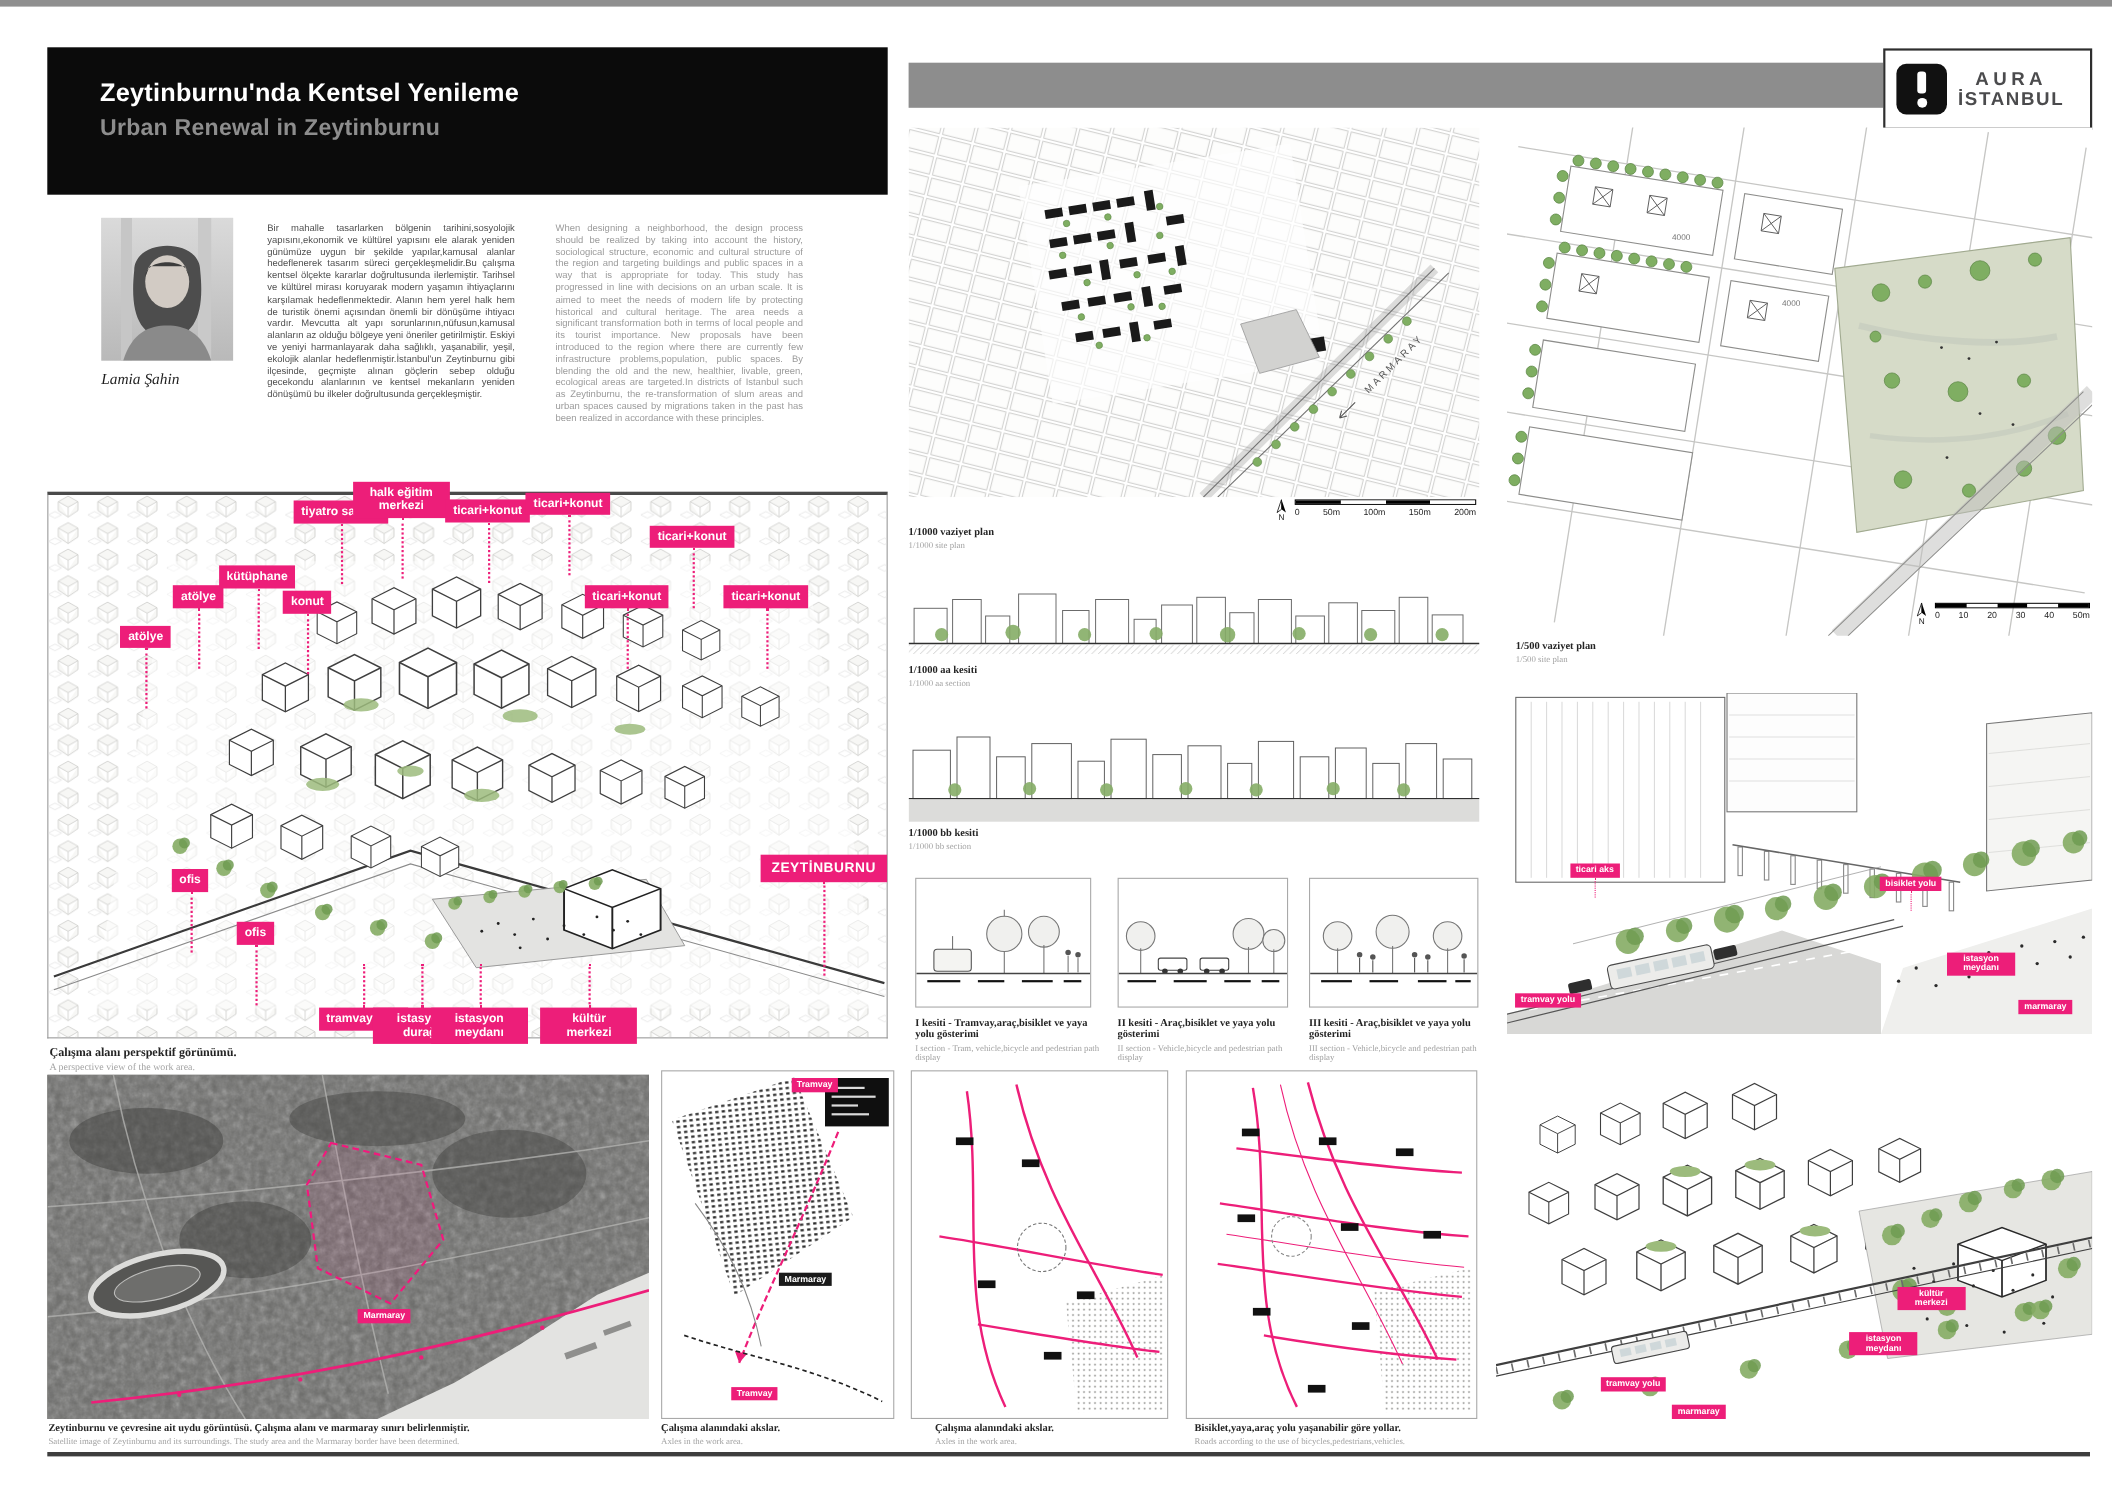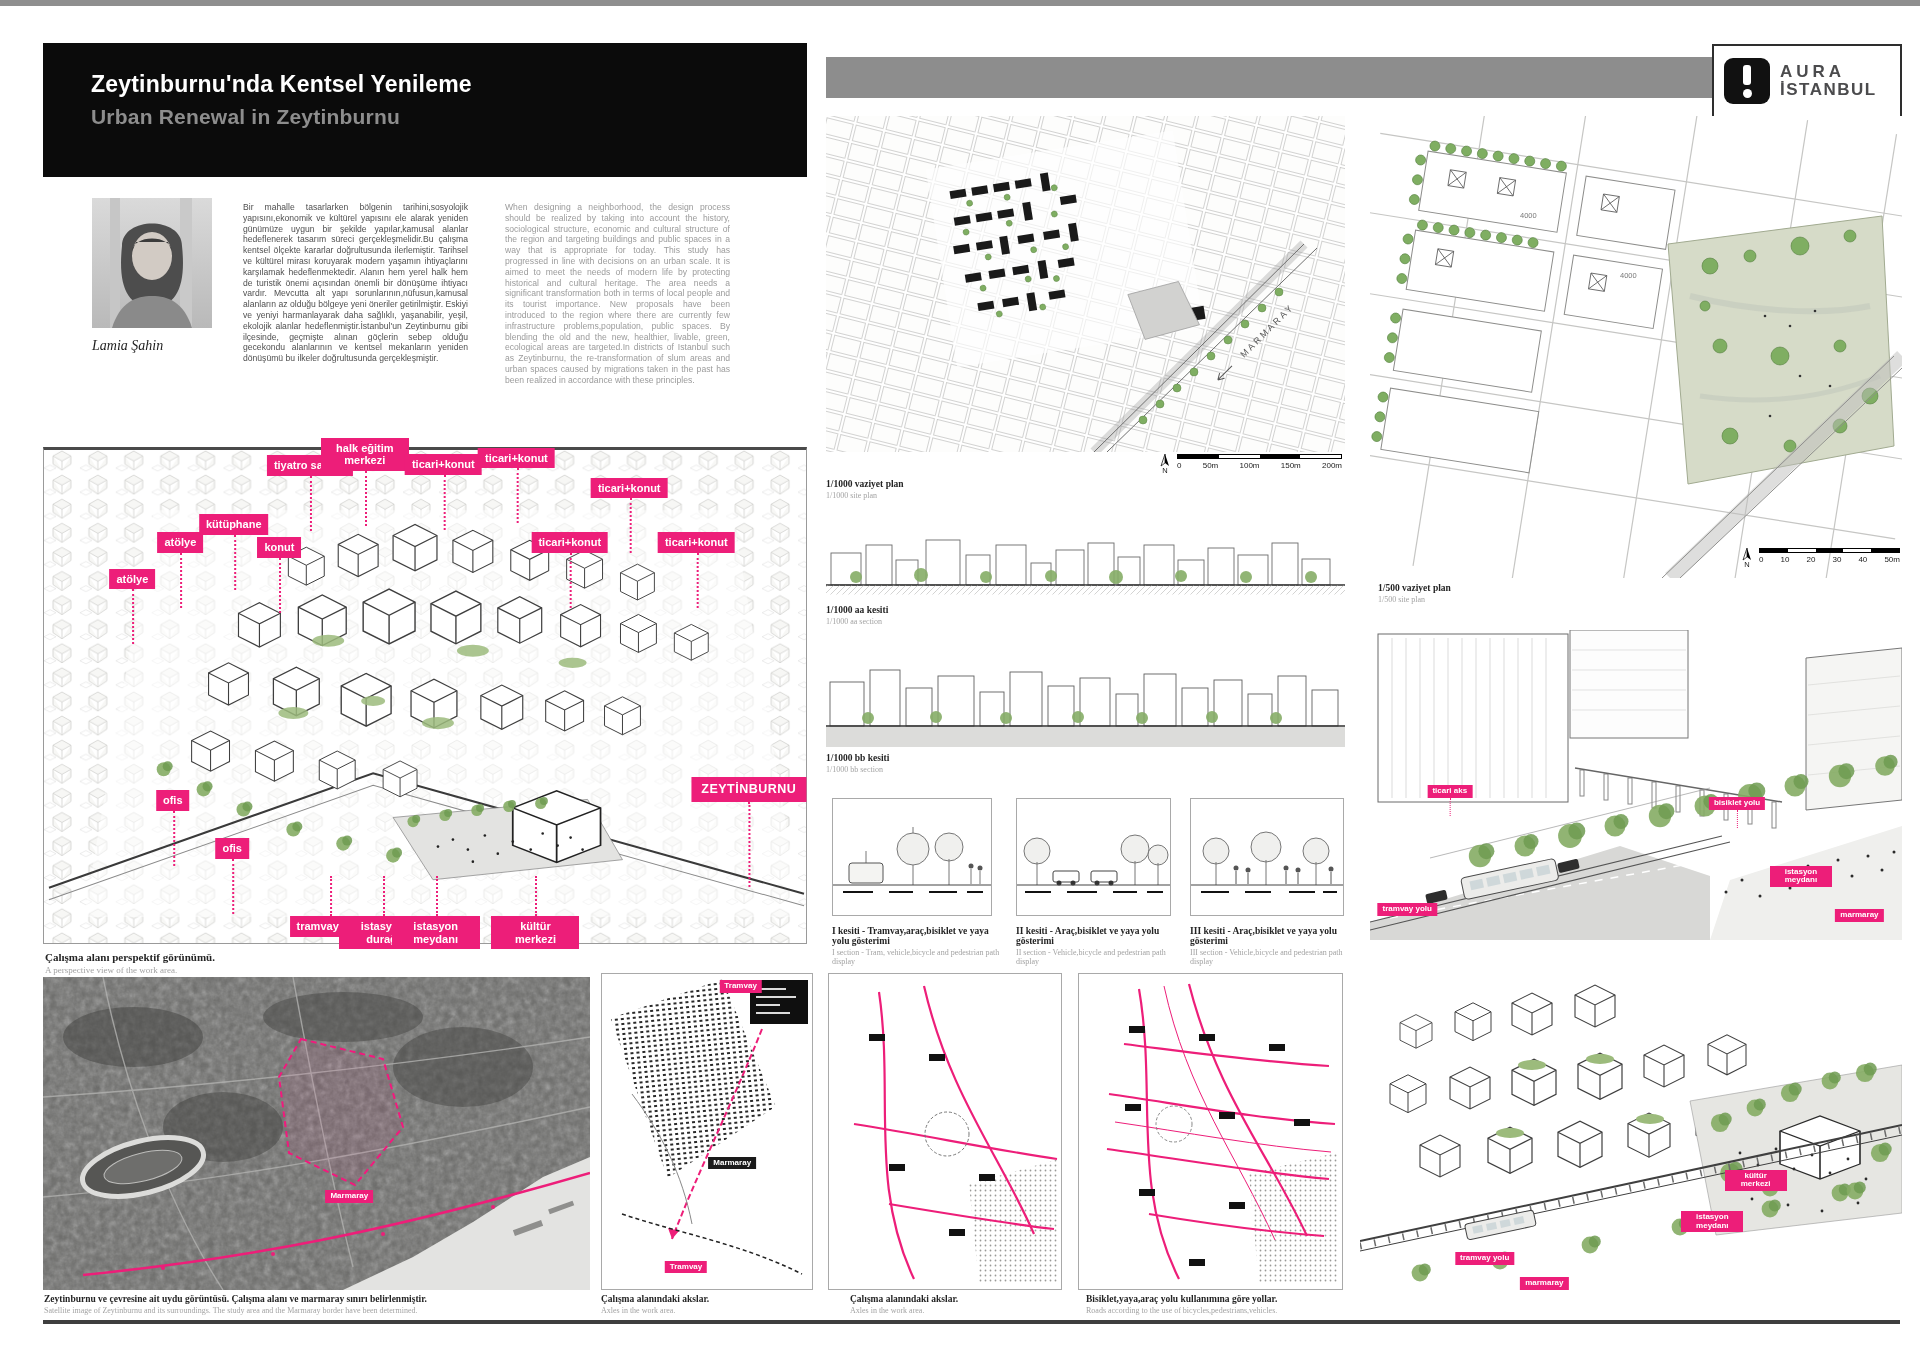--- a/index.html
+++ b/index.html
@@ -1,18 +1,18 @@
 <!DOCTYPE html>
 <html><head>
 <meta charset="utf-8">
 <style>
   html,body{margin:0;padding:0;background:#ffffff;width:1920px;height:1358px;overflow:hidden;
     font-family:"Liberation Sans",sans-serif;-webkit-font-smoothing:antialiased;}
   .board{position:absolute;left:0;top:0;width:1920px;height:1358px;background:#fff;}
-  .abs{position:absolute;}
+  .abs{position:absolute;text-align:center;}
   svg{display:block;font-family:"Liberation Sans",sans-serif;}
 
   
   .top-edge{left:0;top:0;width:1920px;height:6px;background:#8f8f8f;}
   .bottom-rule{left:43px;top:1320px;width:1857px;height:4px;background:#3e3e3e;}
 
   
   .title-bar{left:43px;top:43px;width:764px;height:134px;background:#0b0b0b;}
   .title-tr{position:absolute;left:48px;top:28px;font-size:23px;font-weight:700;color:#ffffff;letter-spacing:.2px;}
   .title-en{position:absolute;left:48px;top:62px;font-size:21px;font-weight:700;color:#8d8d8d;letter-spacing:.2px;}
@@ -635,21 +635,21 @@
         <rect x="46" y="130" width="16" height="7"></rect>
           <rect x="140" y="138" width="16" height="7"></rect>
           <rect x="215" y="145" width="16" height="7"></rect>
         <rect x="60" y="215" width="16" height="7"></rect>
           <rect x="150" y="228" width="16" height="7"></rect>
           <rect x="110" y="285" width="16" height="7"></rect>
       </g>
     </svg>
   </div>
   <div class="cap small" style="left:1086px;top:1294px;">
-    <div class="tr">Bisiklet,yaya,araç yolu kullanımına göre yollar.</div>
+    <div class="tr">Bisiklet,yaya,araç yolu yaşanabilir göre yollar.</div>
     <div class="en">Roads according to the use of bicycles,pedestrians,vehicles.</div>
   </div>
 
   <div class="panel" style="left:1370px;top:116px;width:532px;height:462px;">
     <svg width="532" height="462" viewBox="0 0 532 462">
       <g transform="rotate(9 266 231)">
         <g stroke="#c6c6c4" stroke-width="1.2">
           <line x1="-20" y1="60" x2="552" y2="60"></line>
             <line x1="-20" y1="140" x2="552" y2="140"></line>
           <line x1="-20" y1="220" x2="552" y2="220"></line>

